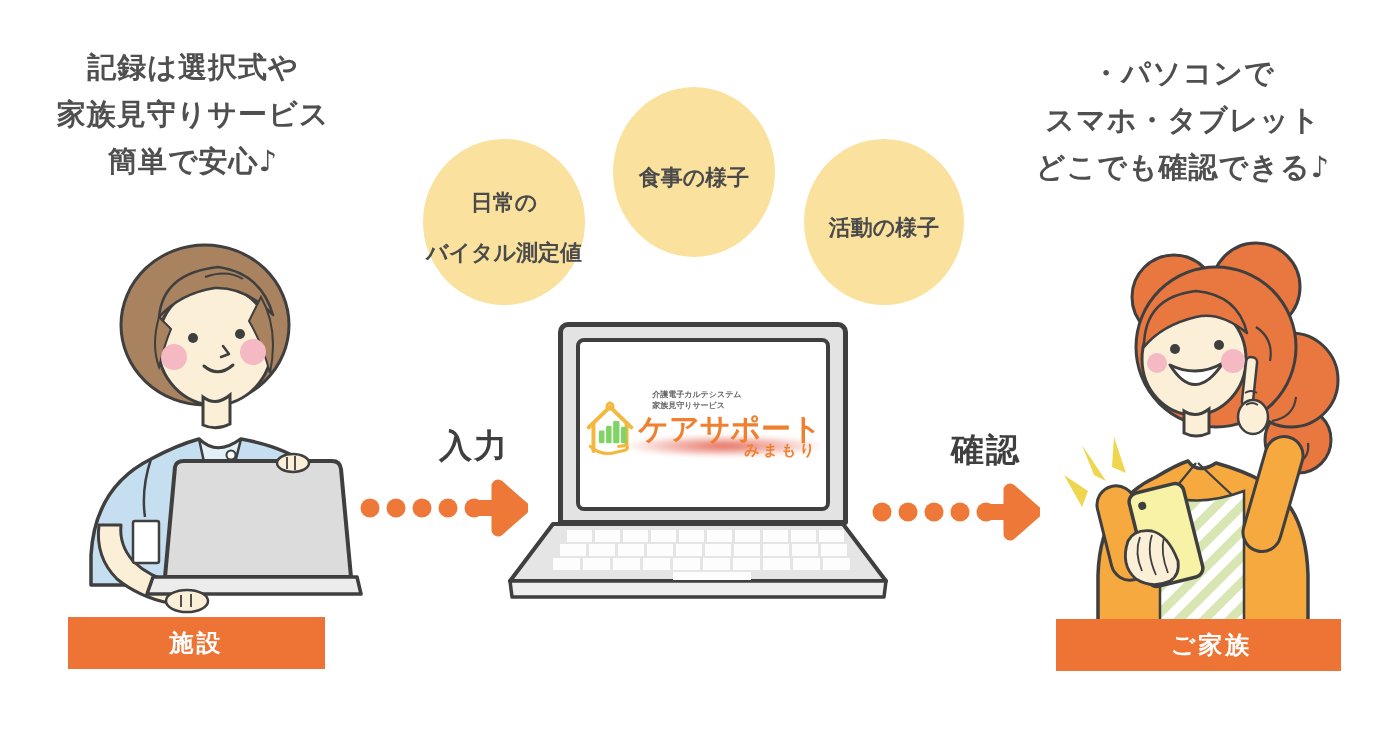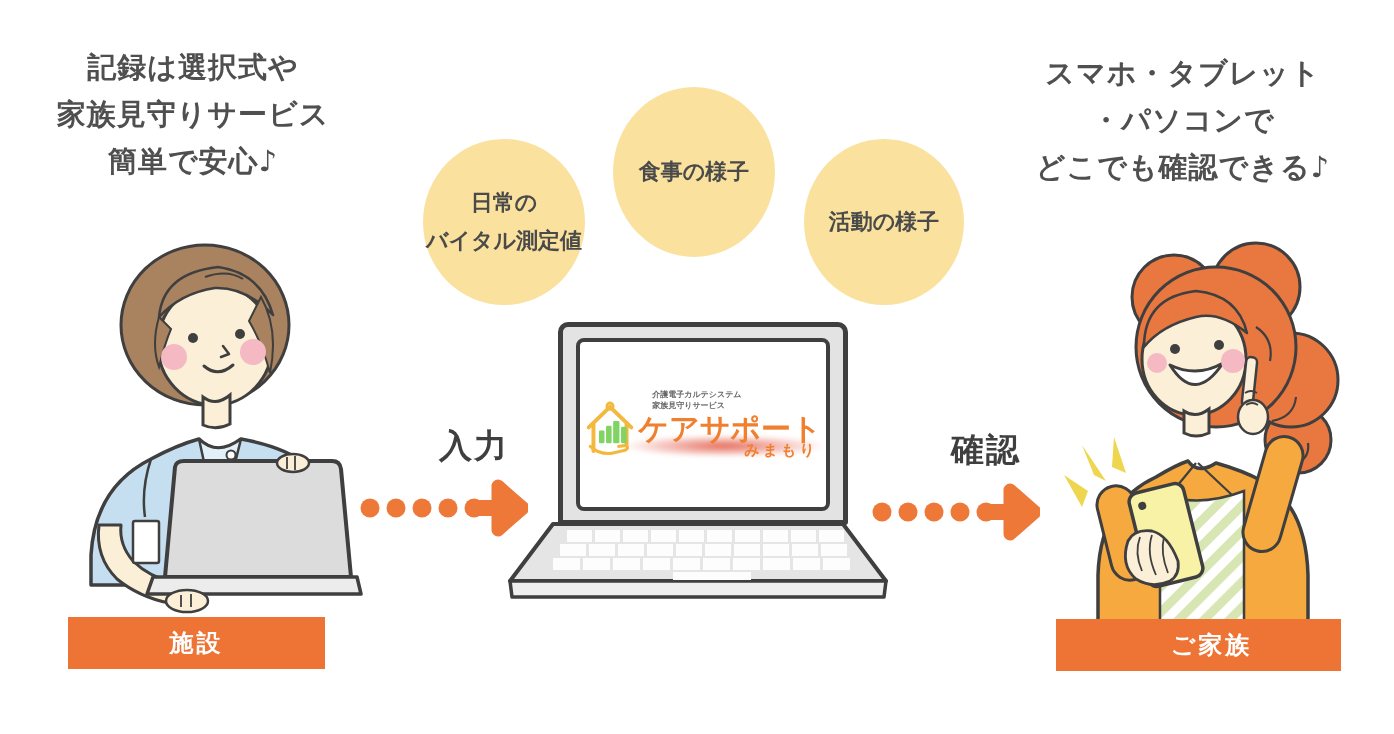--- a/index.html
+++ b/index.html
@@ -9,21 +9,21 @@
   }
   
   .caption{position:absolute;text-align:center;color:#4F4F4F;font-weight:700;
     font-size:29px;line-height:1.62;letter-spacing:1px;}
   .caption-left{left:28px;top:44px;width:330px;}
   .caption-right{left:1008px;top:50px;width:350px;}
   
   .bubble{position:absolute;border-radius:50%;background:#FAE29E;
     display:flex;flex-direction:column;align-items:center;justify-content:center;
     color:#4A4A4A;font-weight:700;font-size:22px;line-height:1.75;text-align:center;}
-  .bubble div{white-space:nowrap;}
+  .bubble div{white-space:nowrap;margin-top:12px;}
   .bubble-vitals{left:423px;top:139px;width:162px;height:166px;}
   .bubble-meals{left:613px;top:87px;width:162px;height:170px;}
   .bubble-activity{left:804px;top:139px;width:160px;height:166px;}
   
   .screen-outer{position:absolute;left:558px;top:322px;width:290px;height:203px;
     box-sizing:border-box;background:#E3E3E3;border:5px solid #3F3F3F;
     border-radius:10px 10px 3px 3px;}
   .screen-inner{position:absolute;left:13px;right:13px;top:11px;bottom:9px;
     background:#ffffff;border:4px solid #3F3F3F;border-radius:8px;
     display:flex;align-items:center;justify-content:center;}
@@ -61,22 +61,22 @@
 
 <div class="canvas">
 
   <div class="caption caption-left">
     <div>記録は選択式や</div>
     <div>家族見守りサービス</div>
     <div>簡単で安心♪</div>
   </div>
 
   <div class="caption caption-right">
+    <div>・パソコンで</div>
     <div>スマホ・タブレット</div>
-    <div>・パソコンで</div>
     <div>どこでも確認できる♪</div>
   </div>
 
   <div class="bubble bubble-vitals">
     <div>日常の</div>
     <div>バイタル測定値</div>
   </div>
   <div class="bubble bubble-meals">
     <div>食事の様子</div>
   </div>

